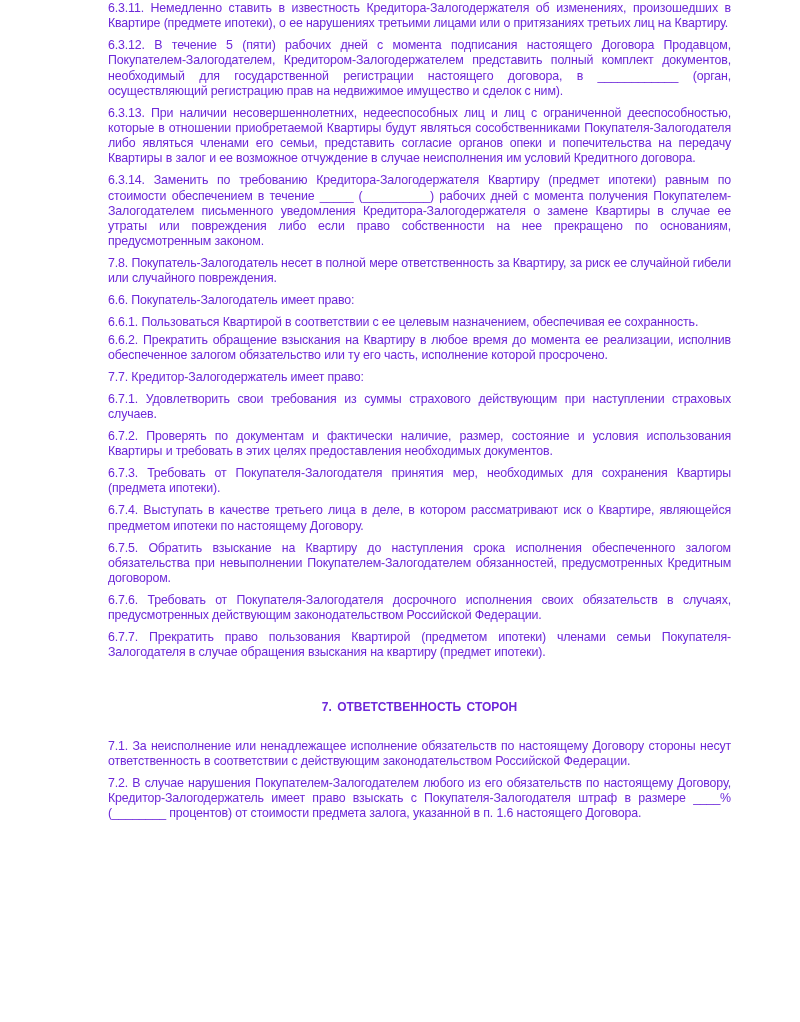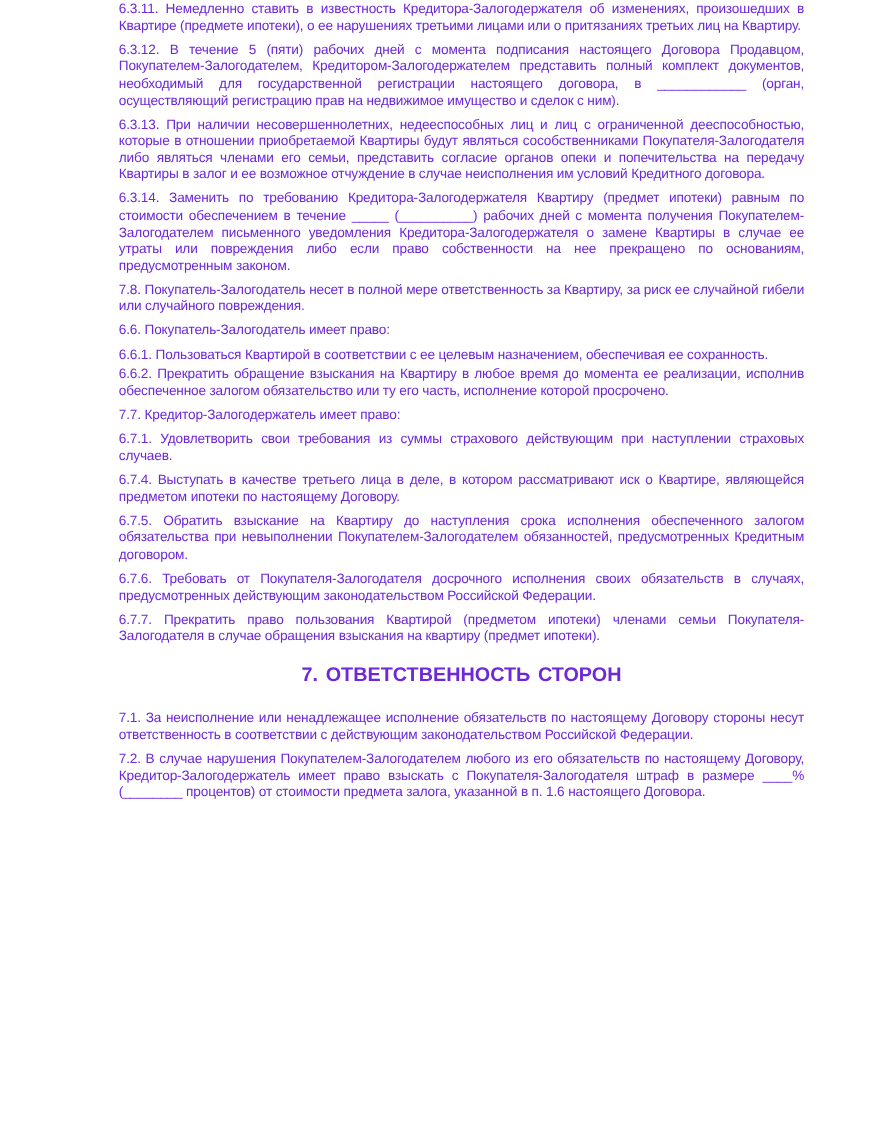--- a/index.html
+++ b/index.html
@@ -24,42 +24,44 @@
       line-height: 15.2px;
       letter-spacing: -0.15px;
     }
     .para {
       margin: 0 0 6.8px 0;
       text-align: justify;
       text-align-last: left;
     }
     .para.extra-gap { margin-bottom: 2px; }
     .section-title {
-      margin: 20px 0 24px 0;
+      margin: 39px 0 24px 0;
       text-align: center;
       font-weight: bold;
-      font-size: 18px;
+      font-size: 12px;
       letter-spacing: 0;
       word-spacing: 2px;
     }
   </style>
 </head>
 <body>
 
 <div class="page">
   <p class="para">6.3.11. Немедленно ставить в известность Кредитора-Залогодержателя об изменениях, произошедших в Квартире (предмете ипотеки), о ее нарушениях третьими лицами или о притязаниях третьих лиц на Квартиру.</p>
   <p class="para">6.3.12. В течение 5 (пяти) рабочих дней с момента подписания настоящего Договора Продавцом, Покупателем-Залогодателем, Кредитором-Залогодержателем представить полный комплект документов, необходимый для государственной регистрации настоящего договора, в ____________ (орган, осуществляющий регистрацию прав на недвижимое имущество и сделок с ним).</p>
   <p class="para">6.3.13. При наличии несовершеннолетних, недееспособных лиц и лиц с ограниченной дееспособностью, которые в отношении приобретаемой Квартиры будут являться сособственниками Покупателя-Залогодателя либо являться членами его семьи, представить согласие органов опеки и попечительства на передачу Квартиры в залог и ее возможное отчуждение в случае неисполнения им условий Кредитного договора.</p>
   <p class="para">6.3.14. Заменить по требованию Кредитора-Залогодержателя Квартиру (предмет ипотеки) равным по стоимости обеспечением в течение _____ (__________) рабочих дней с момента получения Покупателем-Залогодателем письменного уведомления Кредитора-Залогодержателя о замене Квартиры в случае ее утраты или повреждения либо если право собственности на нее прекращено по основаниям, предусмотренным законом.</p>
   <p class="para">7.8. Покупатель-Залогодатель несет в полной мере ответственность за Квартиру, за риск ее случайной гибели или случайного повреждения.</p>
   <p class="para">6.6. Покупатель-Залогодатель имеет право:</p>
   <p class="para extra-gap">6.6.1. Пользоваться Квартирой в соответствии с ее целевым назначением, обеспечивая ее сохранность.</p>
   <p class="para">6.6.2. Прекратить обращение взыскания на Квартиру в любое время до момента ее реализации, исполнив обеспеченное залогом обязательство или ту его часть, исполнение которой просрочено.</p>
   <p class="para">7.7. Кредитор-Залогодержатель имеет право:</p>
   <p class="para">6.7.1. Удовлетворить свои требования из суммы страхового действующим при наступлении страховых случаев.</p>
+  <p class="para">6.7.2. Проверять по документам и фактически наличие, размер, состояние и условия использования Квартиры и требовать в этих целях предоставления необходимых документов.</p>
+  <p class="para">6.7.3. Требовать от Покупателя-Залогодателя принятия мер, необходимых для сохранения Квартиры (предмета ипотеки).</p>
   <p class="para">6.7.4. Выступать в качестве третьего лица в деле, в котором рассматривают иск о Квартире, являющейся предметом ипотеки по настоящему Договору.</p>
   <p class="para">6.7.5. Обратить взыскание на Квартиру до наступления срока исполнения обеспеченного залогом обязательства при невыполнении Покупателем-Залогодателем обязанностей, предусмотренных Кредитным договором.</p>
   <p class="para">6.7.6. Требовать от Покупателя-Залогодателя досрочного исполнения своих обязательств в случаях, предусмотренных действующим законодательством Российской Федерации.</p>
   <p class="para">6.7.7. Прекратить право пользования Квартирой (предметом ипотеки) членами семьи Покупателя-Залогодателя в случае обращения взыскания на квартиру (предмет ипотеки).</p>
 
   <div class="section-title">7. ОТВЕТСТВЕННОСТЬ  СТОРОН</div>
 
   <p class="para">7.1. За неисполнение или ненадлежащее исполнение обязательств по настоящему Договору стороны несут ответственность в соответствии с действующим законодательством Российской Федерации.</p>
   <p class="para">7.2. В случае нарушения Покупателем-Залогодателем любого из его обязательств по настоящему Договору, Кредитор-Залогодержатель имеет право взыскать с Покупателя-Залогодателя штраф в размере ____% (________ процентов) от стоимости предмета залога, указанной в п. 1.6 настоящего Договора.</p>
 </div>

